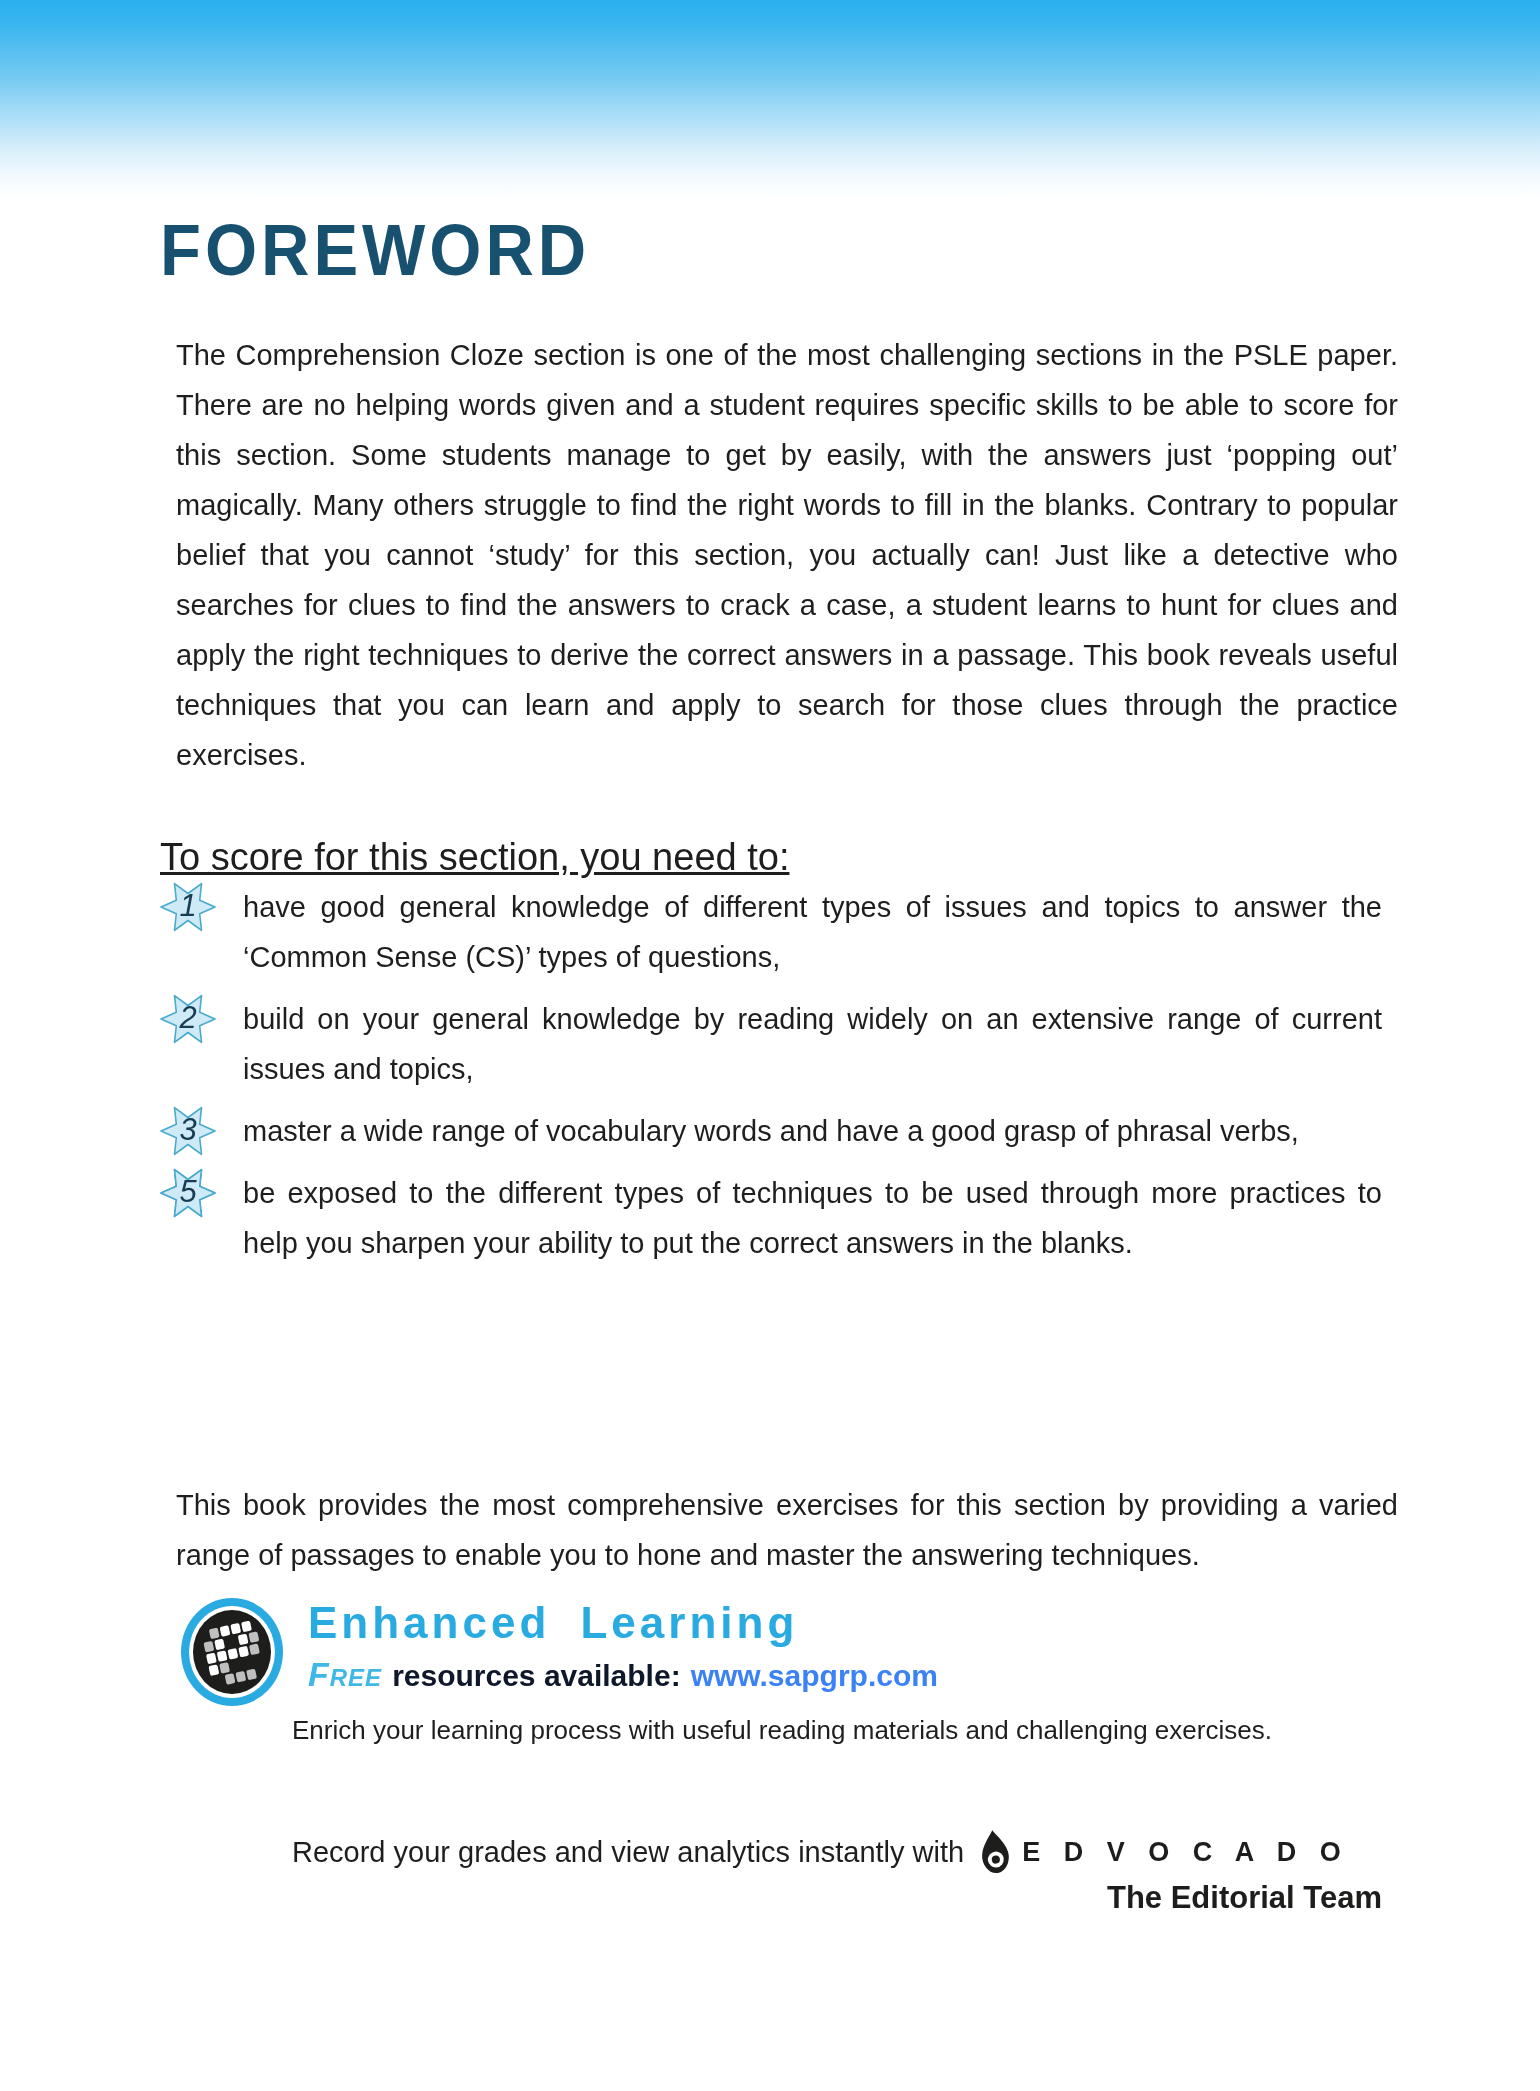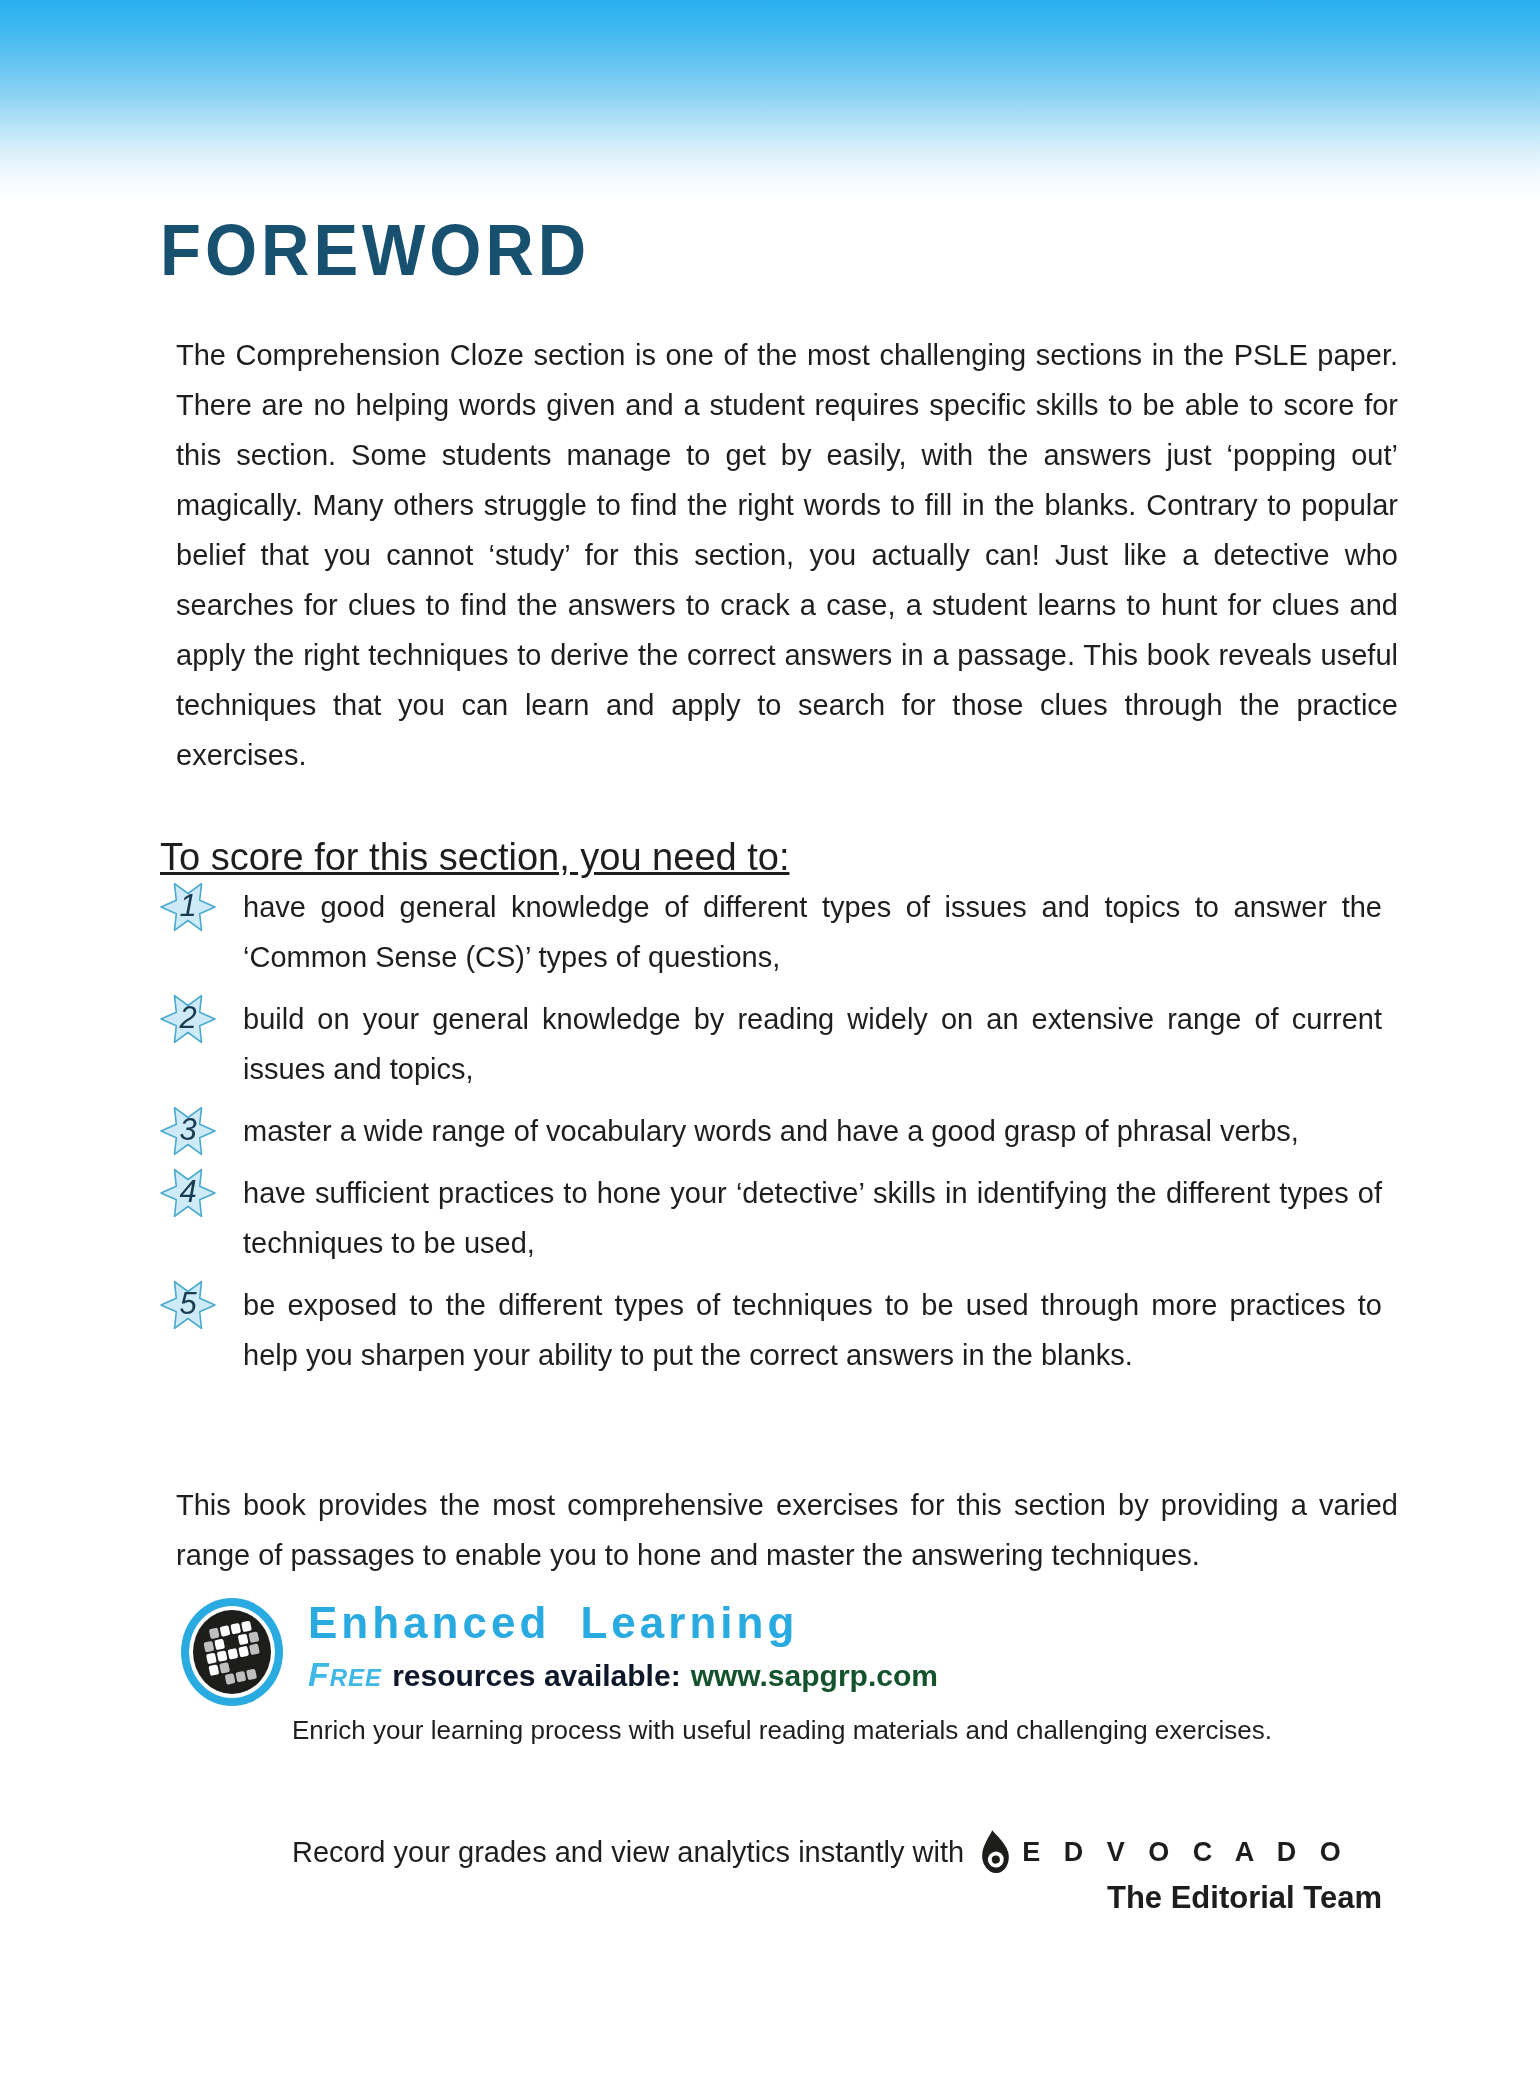--- a/index.html
+++ b/index.html
@@ -38,21 +38,21 @@
   .el-heading{
     font-size:44px;font-weight:bold;color:#29abe2;
     letter-spacing:4px;word-spacing:14px;line-height:48px;
   }
   .el-free-line{margin-top:8px;font-size:30px;font-weight:bold;white-space:nowrap;}
   .free{
     color:#3fb8e8;font-style:italic;font-variant:small-caps;
     font-size:34px;letter-spacing:1px;margin-right:10px;
   }
   .resources{color:#0f172a;margin-right:10px;}
-  .url{color:#14532d;text-align:center;}
+  .url{color:#3b82f6;text-align:center;}
   .enrich{
     position:absolute;top:1705px;left:132px;width:1090px;margin:0;
     font-size:26px;line-height:50px;text-align:justify;
   }
   .record{
     position:absolute;top:1829px;left:132px;width:1090px;
     font-size:29px;display:flex;align-items:center;white-space:nowrap;
   }
   .avocado{width:34px;height:47px;display:inline-block;margin:0 10px 0 14px;}
   .brand{font-weight:bold;font-size:27px;letter-spacing:8px;color:#1d1d1b;}
@@ -107,21 +107,20 @@
         <span>master a wide range of vocabulary words and have a good grasp of phrasal verbs,</span>
       </div>
 
       <div class="item">
         <span class="star">
           <svg viewBox="0 0 58 60" xmlns="http://www.w3.org/2000/svg">
             <polygon points="56,30 40.7,36.75 42.5,53.4 29,43.5 15.5,53.4 17.3,36.75 2,30 17.3,23.25 15.5,6.6 29,16.5 42.5,6.6 40.7,23.25" fill="#CFEAF7" stroke="#49AACE" stroke-width="1.6" stroke-linejoin="round"></polygon>
           </svg>
           <span class="num">4</span>
         </span>
-        <span>have sufficient practices to hone your ‘detective’ skills in identifying the different types of techniques to be used,</span>
       </div>
 
       <div class="item">
         <span class="star">
           <svg viewBox="0 0 58 60" xmlns="http://www.w3.org/2000/svg">
             <polygon points="56,30 40.7,36.75 42.5,53.4 29,43.5 15.5,53.4 17.3,36.75 2,30 17.3,23.25 15.5,6.6 29,16.5 42.5,6.6 40.7,23.25" fill="#CFEAF7" stroke="#49AACE" stroke-width="1.6" stroke-linejoin="round"></polygon>
           </svg>
           <span class="num">5</span>
         </span>
         <span>be exposed to the different types of techniques to be used through more practices to help you sharpen your ability to put the correct answers in the blanks.</span>

